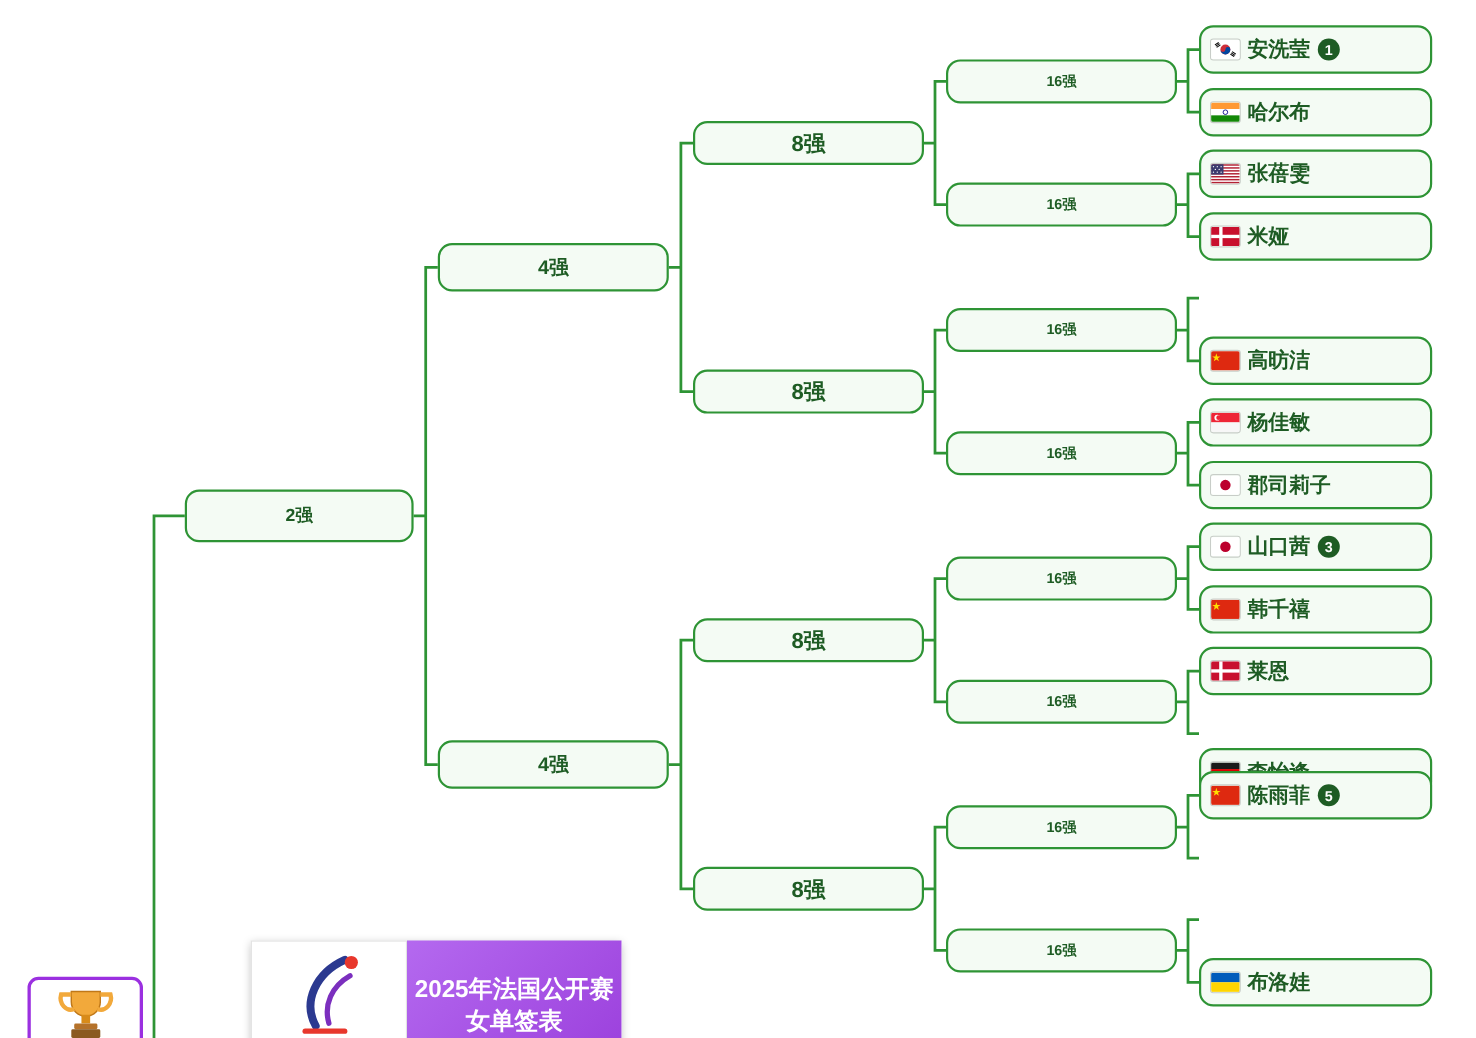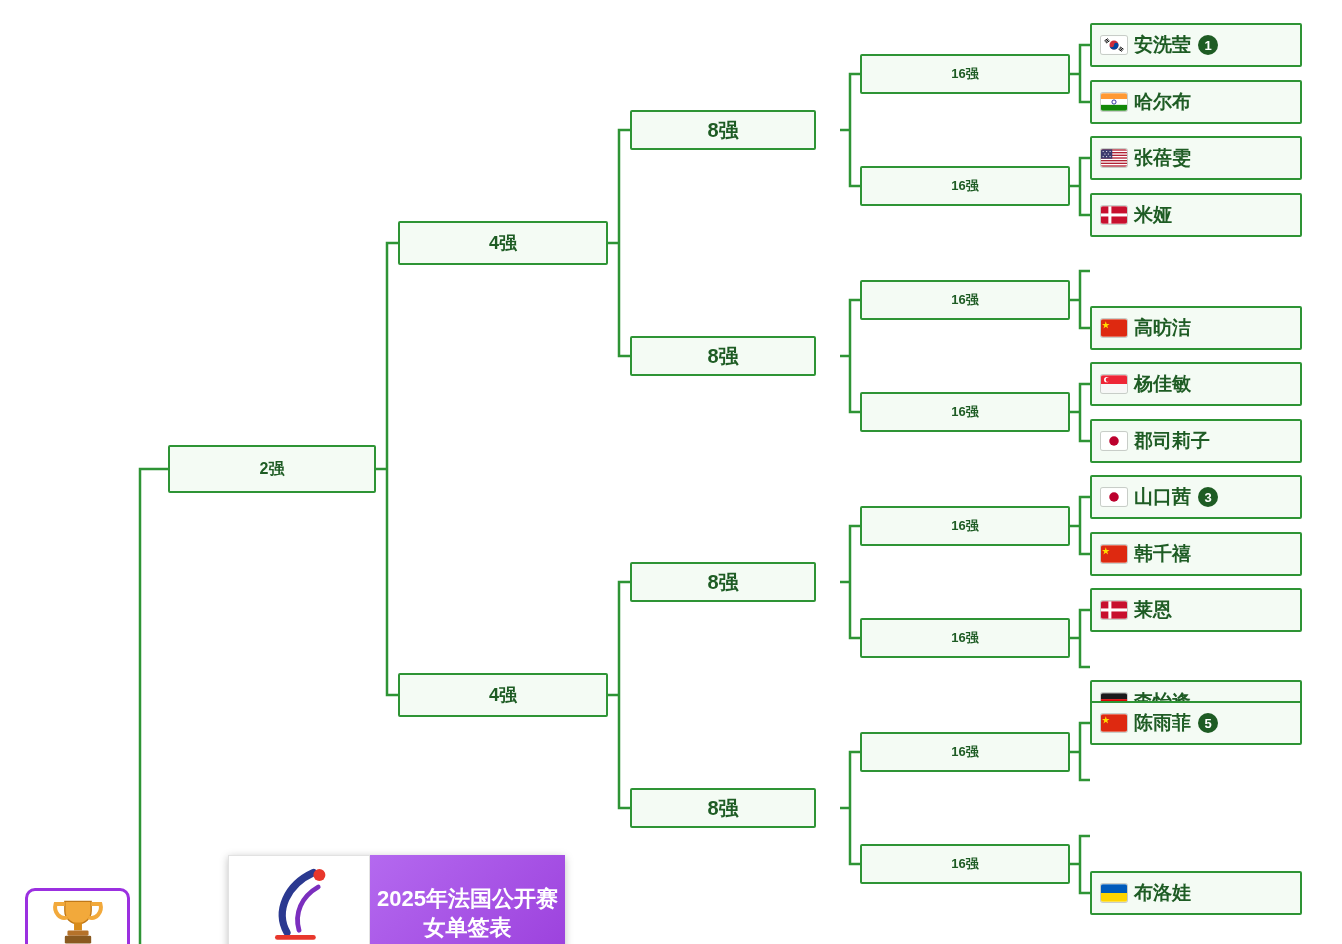--- a/index.html
+++ b/index.html
@@ -8,24 +8,24 @@
     --box-bg:#f4fbf4;
     --purple:#9c41dd;
     --trophy-purple:#9b30e0;
   }
   *{box-sizing:border-box;margin:0;padding:0}
   body{font-family:"Liberation Sans","DejaVu Sans",sans-serif;background:#fff}
   .stage{position:relative;width:1342px;height:944px;overflow:hidden;background:#fff}
   .wires{position:absolute;left:0;top:0;width:1342px;height:944px;z-index:1}
   .wires path{stroke:var(--green);stroke-width:2.5;fill:none}
   .node{position:absolute;z-index:2;background:var(--box-bg);border:2.5px solid var(--green);
-        border-radius:2px;display:flex;align-items:center;justify-content:center;
+        border-radius:13px;display:flex;align-items:center;justify-content:center;
         color:var(--green-dark);font-weight:bold}
   .round{left:860px;width:210px;height:40px;font-size:13px}
-  .quarter{left:630px;width:186px;height:40px;font-size:20px}
+  .quarter{left:630px;width:210px;height:40px;font-size:20px}
   .semi{left:398px;width:210px;height:44px;font-size:18px}
   .final{left:168px;top:445px;width:208px;height:48px;font-size:16px}
   .player{left:1090px;width:212px;height:44px;justify-content:flex-start;
           padding:0 9px;font-size:19px;gap:7px;white-space:nowrap}
   .flag{width:26px;height:18px;flex:0 0 26px;display:inline-block}
   .flag svg{width:100%;height:100%;display:block;border-radius:2px;box-shadow:0 0 0 1px rgba(0,0,0,.18)}
   .seed{width:20px;height:20px;border-radius:50%;background:var(--green-dark);color:#fff;
         font-size:13px;display:flex;align-items:center;justify-content:center;flex:0 0 20px}
   .banner{position:absolute;left:228px;top:855px;width:337px;height:100px;z-index:3;display:flex;
           box-shadow:0 2px 8px rgba(0,0,0,.25)}

